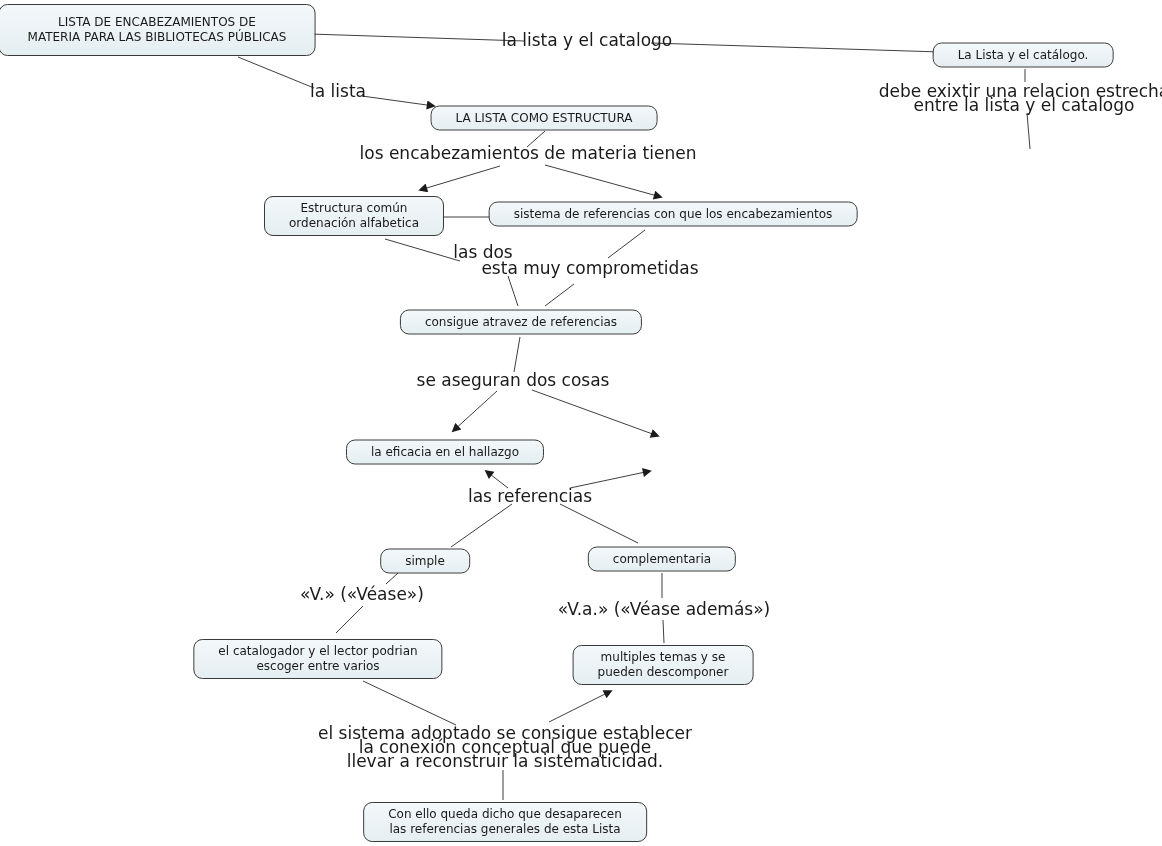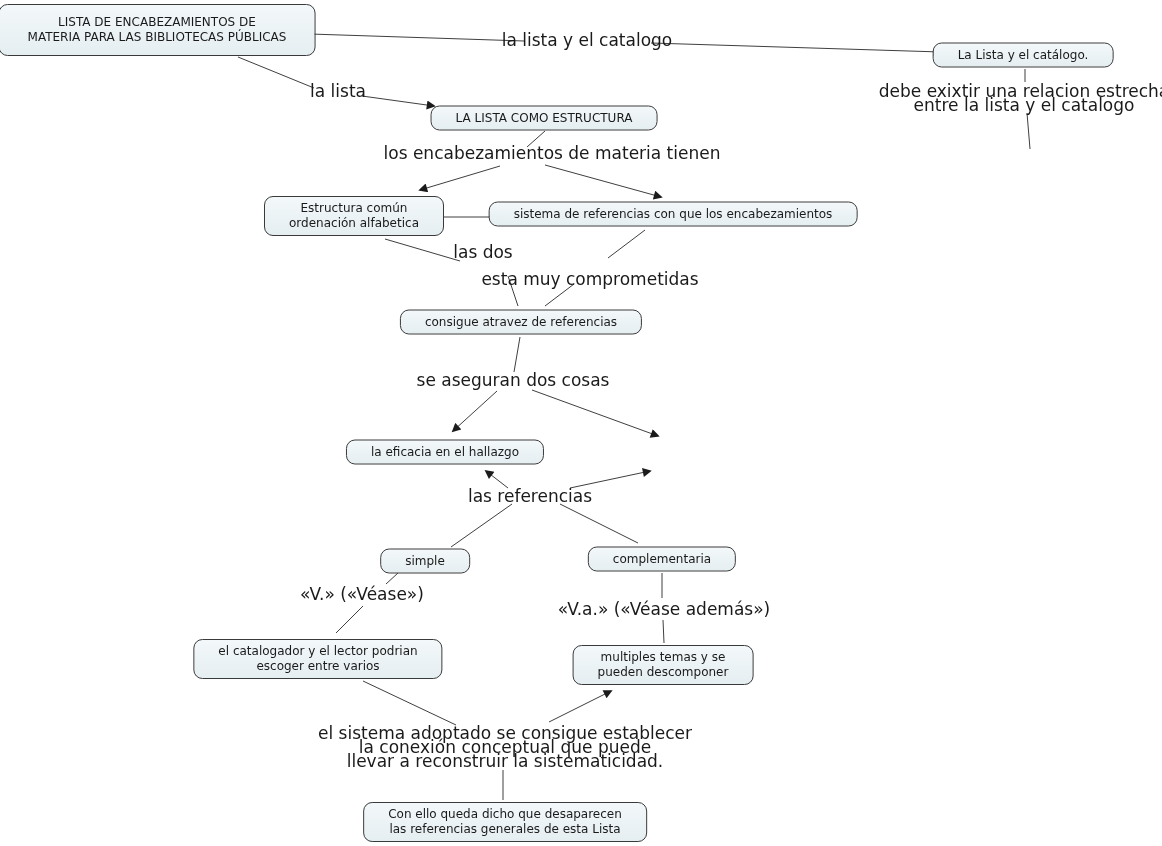--- a/index.html
+++ b/index.html
@@ -127,23 +127,23 @@
 escoger entre varios</div>
   <div class="node" style="left:663px;top:665px">multiples temas y se
 pueden descomponer</div>
   <div class="node" style="left:505px;top:822px">Con ello queda dicho que desaparecen
 las referencias generales de esta Lista</div>
 
   <div class="label" style="left:587px;top:40px">la lista y el catalogo</div>
   <div class="label" style="left:338px;top:91px">la lista</div>
   <div class="label" style="left:1024px;top:98px">debe exixtir una relacion estrecha
 entre la lista y el catalogo</div>
-  <div class="label" style="left:552px;top:153px">los encabezamientos de materia tienen</div>
+  <div class="label" style="left:528px;top:153px">los encabezamientos de materia tienen</div>
   <div class="label" style="left:483px;top:252px">las dos</div>
-  <div class="label" style="left:590px;top:279px">esta muy comprometidas</div>
+  <div class="label" style="left:590px;top:268px">esta muy comprometidas</div>
   <div class="label" style="left:513px;top:380px">se aseguran dos cosas</div>
   <div class="label" style="left:530px;top:496px">las referencias</div>
   <div class="label" style="left:362px;top:594px">«V.» («Véase»)</div>
   <div class="label" style="left:664px;top:609px">«V.a.» («Véase además»)</div>
   <div class="label" style="left:505px;top:747px">el sistema adoptado se consigue establecer
 la conexión conceptual que puede
 llevar a reconstruir la sistematicidad.</div>
 
 </div>
 

